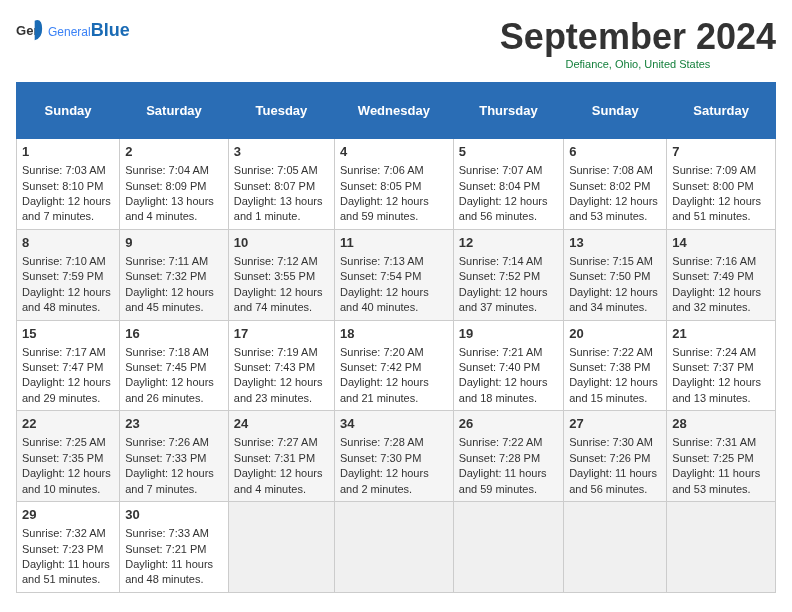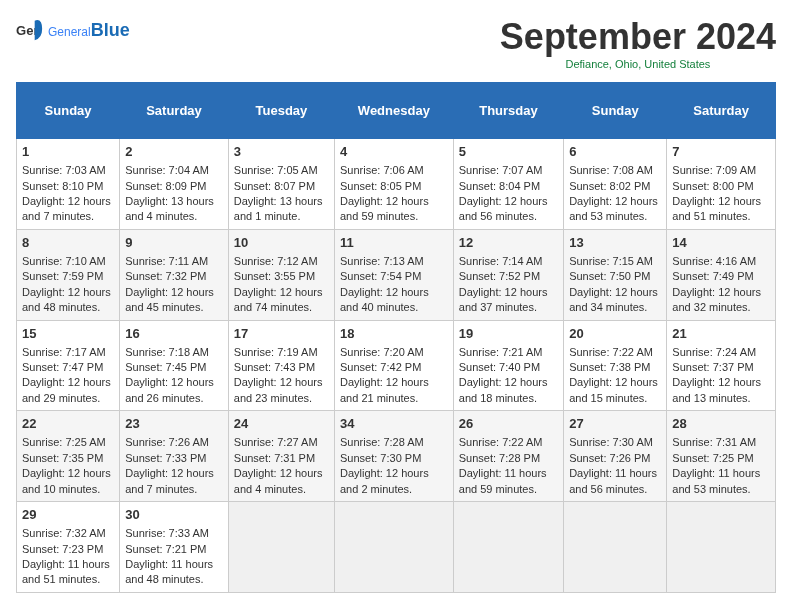--- a/index.html
+++ b/index.html
@@ -106,21 +106,21 @@
         <td><span class="day-num">6</span><span>Sunrise: 7:08 AM</span><br><span>Sunset: 8:02 PM</span><br><span>Daylight: 12 hours and 53 minutes.</span></td>
         <td><span class="day-num">7</span><span>Sunrise: 7:09 AM</span><br><span>Sunset: 8:00 PM</span><br><span>Daylight: 12 hours and 51 minutes.</span></td>
       </tr>
       <tr>
         <td><span class="day-num">8</span><span>Sunrise: 7:10 AM</span><br><span>Sunset: 7:59 PM</span><br><span>Daylight: 12 hours and 48 minutes.</span></td>
         <td><span class="day-num">9</span><span>Sunrise: 7:11 AM</span><br><span>Sunset: 7:32 PM</span><br><span>Daylight: 12 hours and 45 minutes.</span></td>
         <td><span class="day-num">10</span><span>Sunrise: 7:12 AM</span><br><span>Sunset: 3:55 PM</span><br><span>Daylight: 12 hours and 74 minutes.</span></td>
         <td><span class="day-num">11</span><span>Sunrise: 7:13 AM</span><br><span>Sunset: 7:54 PM</span><br><span>Daylight: 12 hours and 40 minutes.</span></td>
         <td><span class="day-num">12</span><span>Sunrise: 7:14 AM</span><br><span>Sunset: 7:52 PM</span><br><span>Daylight: 12 hours and 37 minutes.</span></td>
         <td><span class="day-num">13</span><span>Sunrise: 7:15 AM</span><br><span>Sunset: 7:50 PM</span><br><span>Daylight: 12 hours and 34 minutes.</span></td>
-        <td><span class="day-num">14</span><span>Sunrise: 4:16 AM</span><br><span>Sunset: 7:49 PM</span><br><span>Daylight: 12 hours and 32 minutes.</span></td>
+        <td><span class="day-num">14</span><span>Sunrise: 7:16 AM</span><br><span>Sunset: 7:49 PM</span><br><span>Daylight: 12 hours and 32 minutes.</span></td>
       </tr>
       <tr>
         <td><span class="day-num">15</span><span>Sunrise: 7:17 AM</span><br><span>Sunset: 7:47 PM</span><br><span>Daylight: 12 hours and 29 minutes.</span></td>
         <td><span class="day-num">16</span><span>Sunrise: 7:18 AM</span><br><span>Sunset: 7:45 PM</span><br><span>Daylight: 12 hours and 26 minutes.</span></td>
         <td><span class="day-num">17</span><span>Sunrise: 7:19 AM</span><br><span>Sunset: 7:43 PM</span><br><span>Daylight: 12 hours and 23 minutes.</span></td>
         <td><span class="day-num">18</span><span>Sunrise: 7:20 AM</span><br><span>Sunset: 7:42 PM</span><br><span>Daylight: 12 hours and 21 minutes.</span></td>
         <td><span class="day-num">19</span><span>Sunrise: 7:21 AM</span><br><span>Sunset: 7:40 PM</span><br><span>Daylight: 12 hours and 18 minutes.</span></td>
         <td><span class="day-num">20</span><span>Sunrise: 7:22 AM</span><br><span>Sunset: 7:38 PM</span><br><span>Daylight: 12 hours and 15 minutes.</span></td>
         <td><span class="day-num">21</span><span>Sunrise: 7:24 AM</span><br><span>Sunset: 7:37 PM</span><br><span>Daylight: 12 hours and 13 minutes.</span></td>
       </tr>

